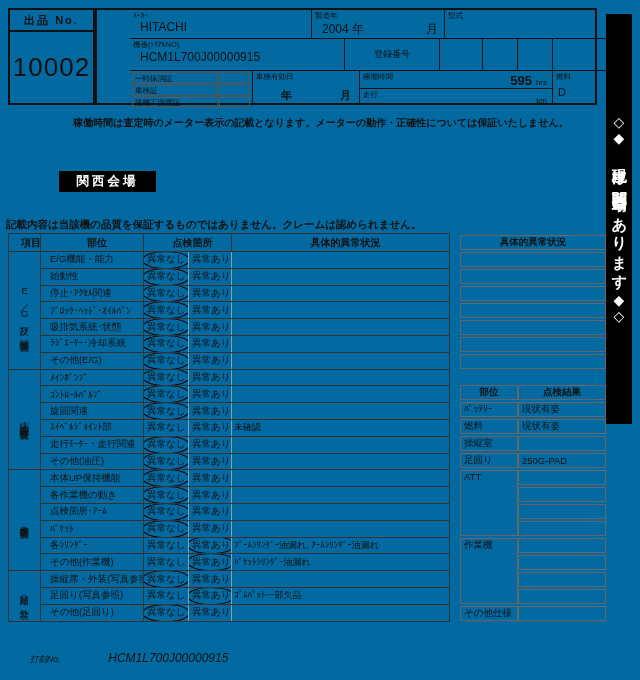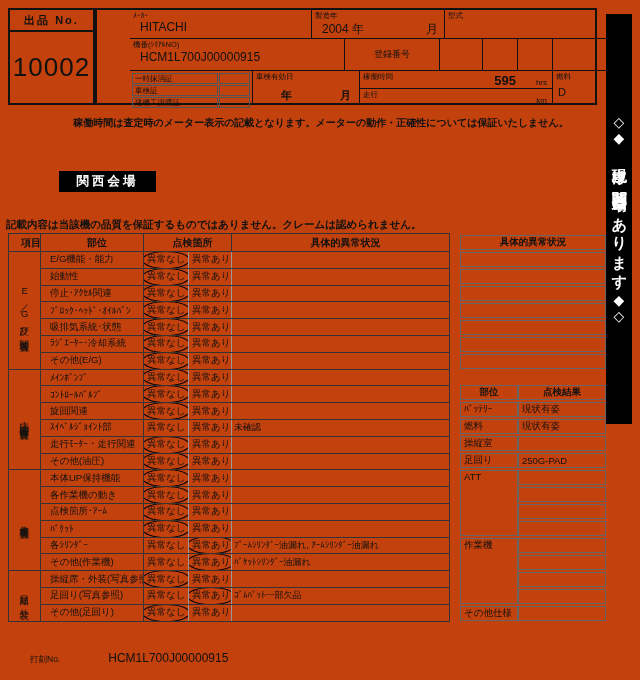--- a/index.html
+++ b/index.html
@@ -1,16 +1,16 @@
 <!DOCTYPE html>
 <html><head>
 <meta charset="utf-8">
 <style>
   html,body{margin:0;padding:0;background:#fff;}
-  .sheet{position:relative;width:640px;height:680px;background:#c2410c;overflow:hidden;
+  .sheet{position:relative;width:640px;height:680px;background:#0369a1;overflow:hidden;
          font-family:"Liberation Sans","DejaVu Sans",sans-serif;color:#111;}
   *{box-sizing:border-box;}
 
   
   .exhibit{position:absolute;left:8px;top:8px;width:87px;height:97px;border:2px solid #111;}
   .exhibit .eh{height:22px;border-bottom:2px solid #111;display:flex;align-items:center;justify-content:center;
                font-size:11px;font-weight:700;letter-spacing:2px;}
   .exhibit .en{height:71px;display:flex;align-items:center;justify-content:center;font-size:26px;letter-spacing:1px;}
 
   .head{position:absolute;left:95px;top:8px;width:502px;height:97px;border:2px solid #111;display:flex;flex-direction:column;}
@@ -31,21 +31,21 @@
   .docs{width:100%;height:100%;border-collapse:separate;border-spacing:1px 1px;}
   .docs td{border:1px solid #555;font-size:7.5px;padding:0 2px;white-space:nowrap;height:9px;line-height:9px;}
   .docs td.dv{width:31px;}
 
   .shaken-ym{position:absolute;bottom:2px;left:0;right:0;display:flex;font-size:11px;font-weight:600;}
   .shaken-ym span:first-child{margin-left:28px;}
   .shaken-ym span:last-child{margin-left:auto;margin-right:8px;}
 
   .hours-half{height:50%;position:relative;display:flex;align-items:flex-start;}
   .hours-half.bot{border-top:1px solid #111;}
-  .hours-right{position:absolute;right:5px;bottom:0;font-size:8px;display:flex;align-items:baseline;gap:20px;}
+  .hours-right{position:absolute;right:5px;bottom:0;font-size:8px;display:flex;align-items:baseline;gap:4px;}
   .hours-num{font-size:13px;font-weight:600;}
   .fuel-val{font-size:11px;padding-left:5px;}
 
   .meter-notice{position:absolute;left:46px;top:116px;width:550px;text-align:center;font-size:10px;font-weight:600;}
 
   .venue-badge{position:absolute;left:59px;top:171px;width:97px;height:21px;background:#000;color:#fff;
                display:flex;align-items:center;justify-content:center;font-size:12.5px;font-weight:700;letter-spacing:3px;}
 
   .banner{position:absolute;left:606px;top:14px;width:26px;height:410px;background:#000;color:#fff;
           writing-mode:vertical-rl;text-orientation:upright;display:flex;align-items:center;justify-content:center;
@@ -73,21 +73,21 @@
   .rtab{position:absolute;left:460px;width:146px;border-collapse:separate;border-spacing:0 2px;}
   .rtab td,.rtab th{border:1px solid #666;font-size:9.5px;padding:0 3px;white-space:nowrap;overflow:hidden;}
   .rtab th{font-weight:600;text-align:center;height:15px;}
   .abn{top:233px;}
   .abn td{height:15px;}
   .res{top:383px;}
   .res td{height:15px;}
   .res td.rpart{vertical-align:top;font-size:9.5px;}
   .res td.rres{width:88px;}
 
-  .stamp{position:absolute;left:30px;top:651px;display:flex;align-items:baseline;gap:48px;}
+  .stamp{position:absolute;left:30px;top:651px;display:flex;align-items:baseline;gap:48px;font-style:italic;}
   .stamp .sl{font-size:8.5px;}
   .stamp .sv{font-size:12px;}
 </style>
 </head>
 <body>
 
 <div class="sheet">
 
   <div class="exhibit">
     <div class="eh">出品 No.</div>

